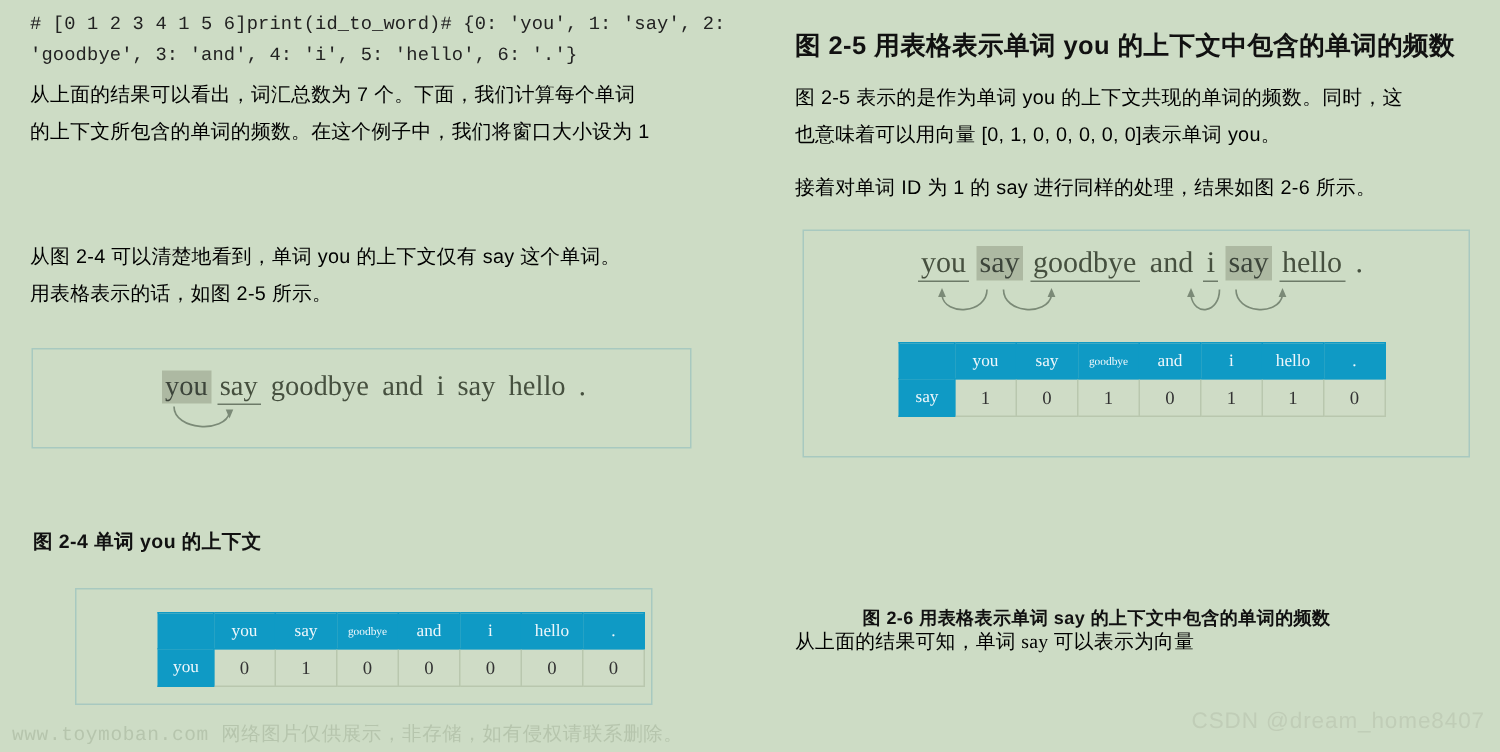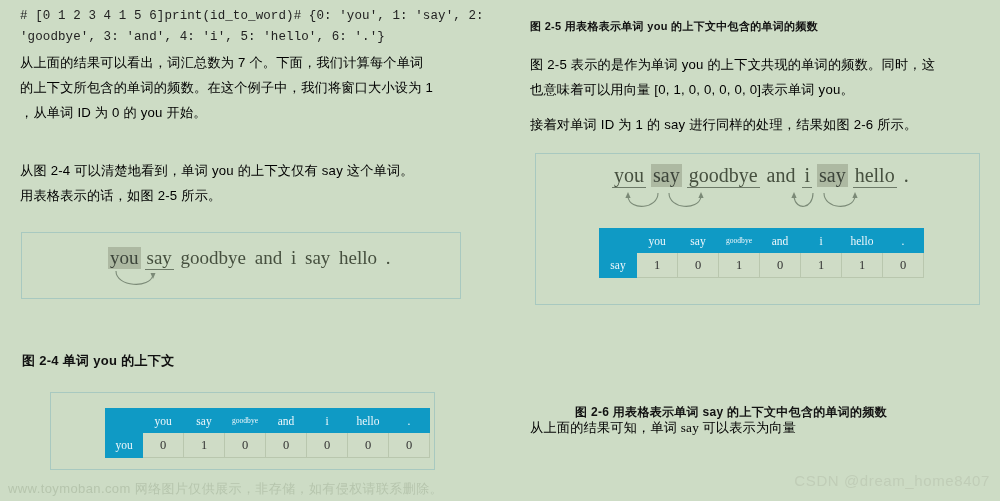--- a/index.html
+++ b/index.html
@@ -128,21 +128,21 @@
     font-size: 12.5px;
     height: 22px;
     min-width: 38px;
   }
 
   
   .wm-left {
     position: absolute;
     left: 8px;
     bottom: 3px;
-    font-family: Liberation Sans, sans-serif;
+    font-family: Liberation Mono, monospace;
     font-size: 13px;
     color: #b6c5ad;
     letter-spacing: 0.4px;
     white-space: nowrap;
     text-align: center;
   }
   .wm-right {
     position: absolute;
     right: 10px;
     bottom: 12px;
@@ -158,21 +158,20 @@
 
 <div class="page">
 
   <div class="col col-left">
 
     <div class="codeline" style="position:absolute; left:12px; top:6px;text-align:right;"># [0 1 2 3 4 1 5 6]print(id_to_word)# {0: 'you', 1: 'say', 2:</div>
     <div class="codeline" style="position:absolute; left:12px; top:27px;">'goodbye', 3: 'and', 4: 'i', 5: 'hello', 6: '.'}</div>
 
     <div class="para" style="position:absolute; left:12px; top:50px;">从上面的结果可以看出，词汇总数为 7 个。下面，我们计算每个单词</div>
     <div class="para" style="position:absolute; left:12px; top:75px;">的上下文所包含的单词的频数。在这个例子中，我们将窗口大小设为 1</div>
-    <div class="para" style="position:absolute; left:12px; top:100px;">，从单词 ID 为 0 的 you 开始。</div>
 
     <div class="para" style="position:absolute; left:12px; top:158px;">从图 2-4 可以清楚地看到，单词 you 的上下文仅有 say 这个单词。</div>
     <div class="para" style="position:absolute; left:12px; top:183px;">用表格表示的话，如图 2-5 所示。</div>
 
     <div class="figbox" style="left:13px; top:232px; width:440px; height:67px;">
 
       <div class="sentence" style="left:86px; top:14px; font-size:19px;">
         <span class="w hl">you</span><span class="w"> </span><span class="w ul">say</span> <span class="w">goodbye</span> <span class="w">and</span> <span class="w">i</span> <span class="w">say</span> <span class="w">hello</span> <span class="w">.</span>
       </div>
 
@@ -210,21 +209,21 @@
             <td class="val">0</td>
             <td class="val">0</td>
           </tr>
         </tbody>
       </table>
     </div>
   </div>
 
   <div class="col col-right">
 
-    <div class="caption" style="position:absolute; left:22px; top:19px; font-size:11px;">图 2-5   用表格表示单词 you 的上下文中包含的单词的频数</div>
+    <div class="caption" style="position:absolute; left:22px; top:19px; font-size:17px;">图 2-5   用表格表示单词 you 的上下文中包含的单词的频数</div>
 
     <div class="para" style="position:absolute; left:22px; top:52px;">图 2-5 表示的是作为单词 you 的上下文共现的单词的频数。同时，这</div>
     <div class="para" style="position:absolute; left:22px; top:77px;">也意味着可以用向量 [0, 1, 0, 0, 0, 0, 0]表示单词 you。</div>
 
     <div class="para" style="position:absolute; left:22px; top:112px;">接着对单词 ID 为 1 的 say 进行同样的处理，结果如图 2-6 所示。</div>
 
     <div class="figbox" style="left:27px; top:153px; width:445px; height:152px;">
 
       <div class="sentence" style="left:76px; top:10px; font-size:20px;">
         <span class="w ul">you</span> <span class="w hl">say</span> <span class="w ul">goodbye</span> <span class="w">and</span> <span class="w ul">i</span> <span class="w hl">say</span> <span class="w ul">hello</span> <span class="w">.</span>

